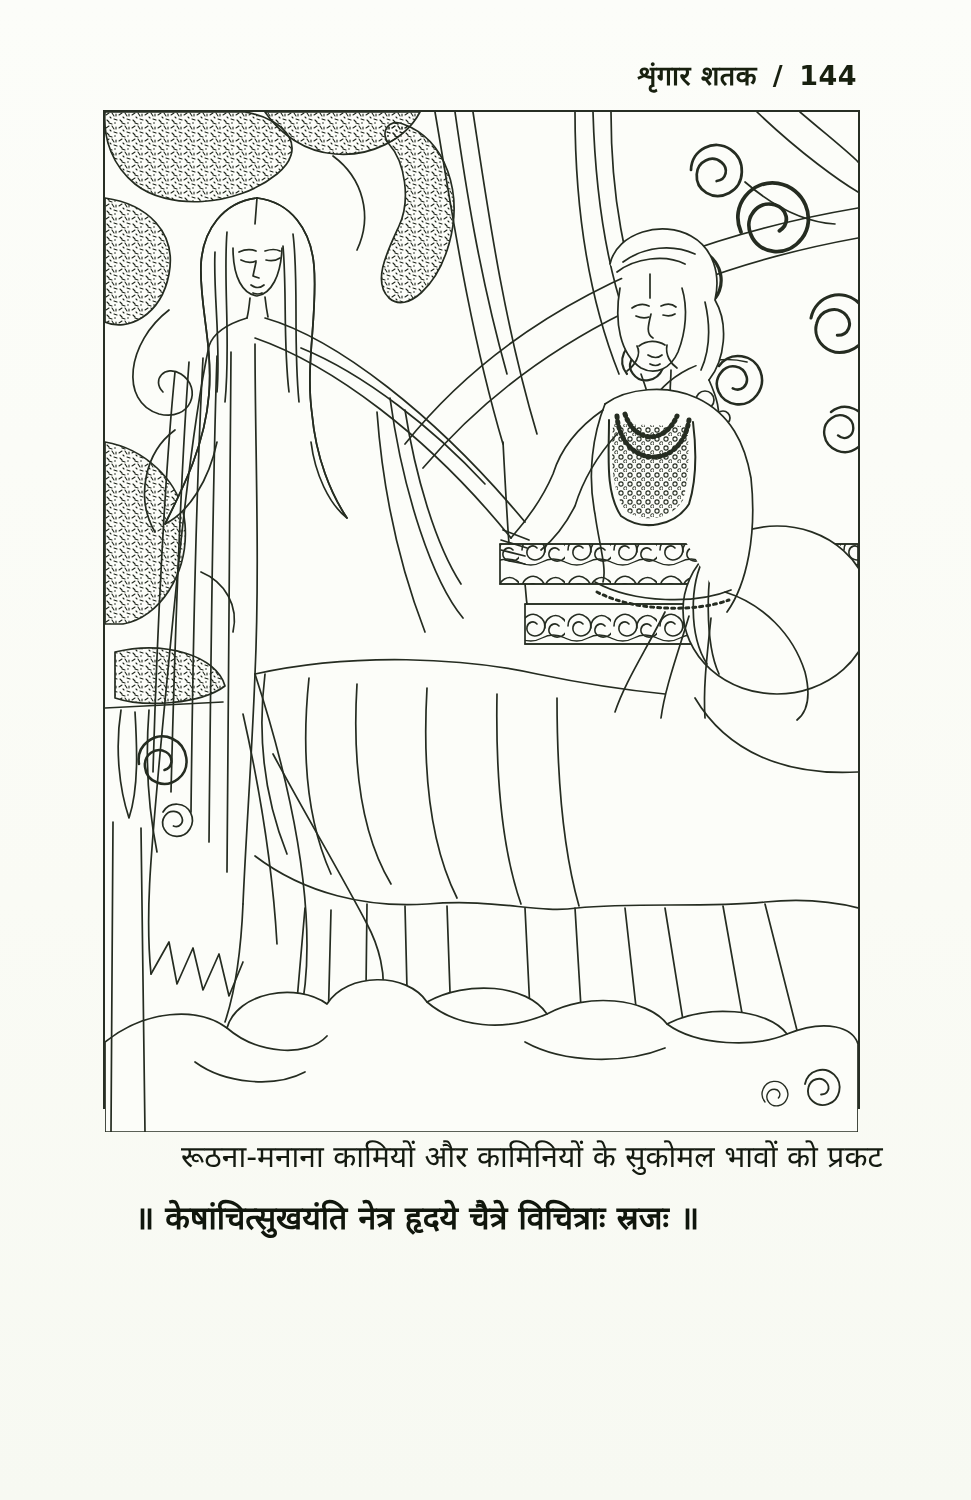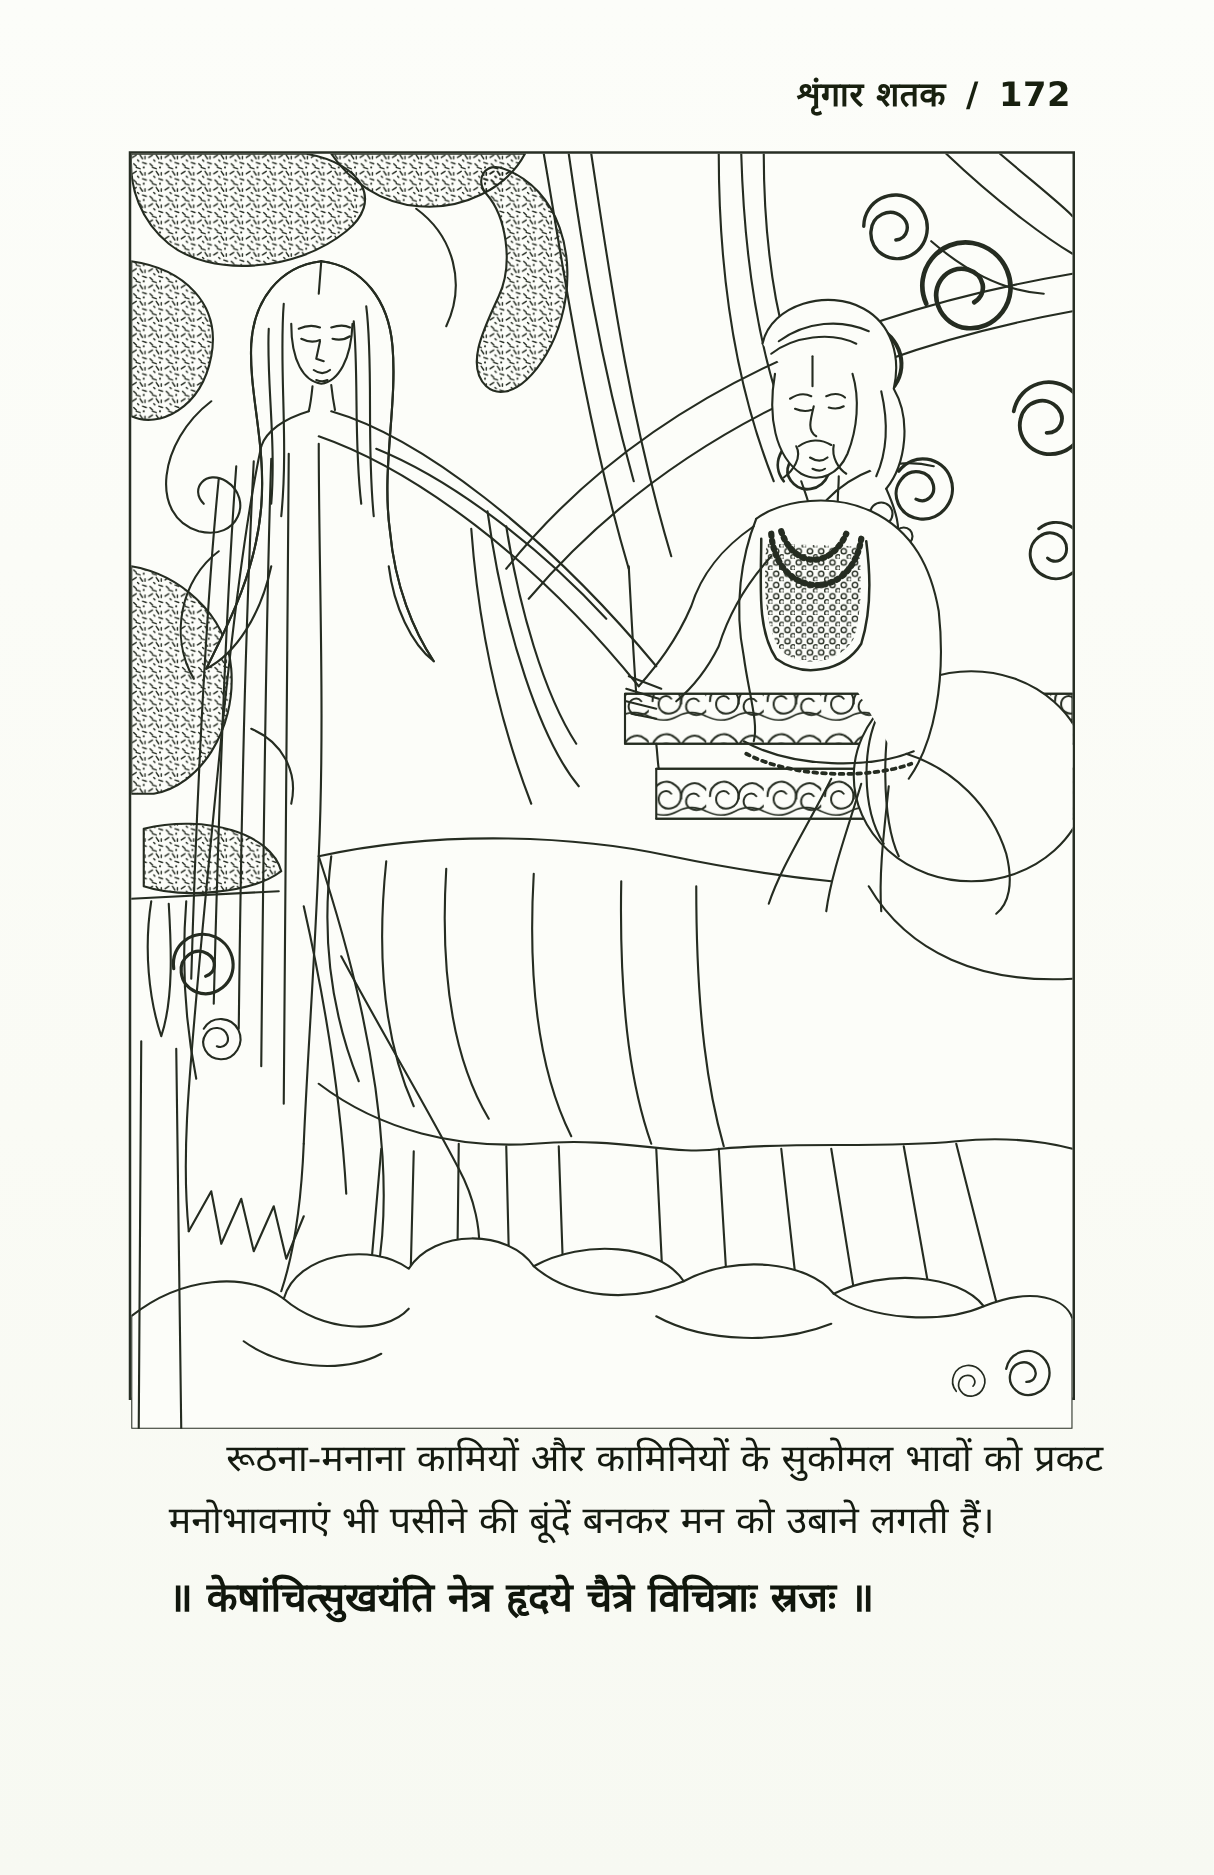--- a/index.html
+++ b/index.html
@@ -10,21 +10,21 @@
   }
   .page{position:absolute;inset:0;background:linear-gradient(180deg,#fcfdf9 0%,#fafbf5 60%,#f7f9f2 100%);}
   .page-header{
     position:absolute;top:56px;right:114px;
     font-size:27px;font-weight:bold;color:#18200f;
     letter-spacing:.5px;white-space:nowrap;
   }
   .page-header span{margin-left:6px;}
   .content-frame{
     position:absolute;left:103px;top:110px;width:757px;height:999px;
-    border:2px solid #272e24;background:#fcfdf9;box-sizing:border-box;margin-top:11px;
+    border:2px solid #272e24;background:#fcfdf9;box-sizing:border-box;
   }
   .illustration{display:block;width:753px;height:1020px;}
   .text-block{padding:0 30px;color:#141a10;}
   .para-line{
     font-size:30px;line-height:49px;white-space:nowrap;
     letter-spacing:0px;
   }
   .para-line.indent{text-indent:46px;}
   .shloka-line{
     margin-top:14px;text-align:left;font-weight:bold;
@@ -32,21 +32,21 @@
   }
 </style>
 </head>
 <body>
 
 <div class="page">
 
   <div class="page-header">
     <span>शृंगार शतक</span>
     <span>/</span>
-    <span>172</span>
+    <span>144</span>
   </div>
 
   <div class="content-frame">
 
     <svg class="illustration" viewBox="0 0 753 1020" fill="none" stroke="#252c21" stroke-width="1.7" stroke-linecap="round" stroke-linejoin="round">
       <defs>
         <pattern id="stip" width="13" height="13" patternUnits="userSpaceOnUse">
           <g stroke="#1d241a" stroke-width="1.1">
             <path d="M1,3 l3,-2 M7,1 l2,3 M2,8 l2,2 M9,7 l3,1 M5,5 l1,1 M11,2 l0,2 M4,11 l3,1"></path>
           </g>
@@ -208,18 +208,17 @@
       <g>
         <path d="M0,596 L118,590"></path>
         <path d="M16,598 C10,636 14,676 24,706 C34,676 32,634 30,600"></path>
         <path d="M44,598 C40,650 44,700 52,740"></path>
         <path d="M8,710 L6,1020 M36,716 L40,1020"></path>
       </g>
     </svg>
 
     <div class="text-block">
       <div class="para-line indent">रूठना-मनाना कामियों और कामिनियों के सुकोमल भावों को प्रकट</div>
-      <div class="para-line">मनोभावनाएं भी पसीने की बूंदें बनकर मन को उबाने लगती हैं।</div>
       <div class="shloka-line">॥ केषांचित्सुखयंति नेत्र हृदये चैत्रे विचित्राः स्रजः ॥</div>
     </div>
 
   </div>
 </div>
 
 </body></html>

